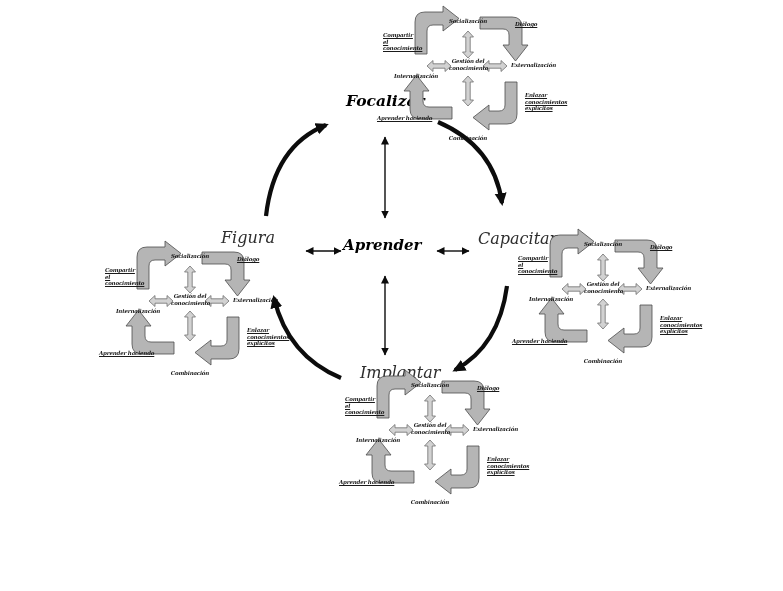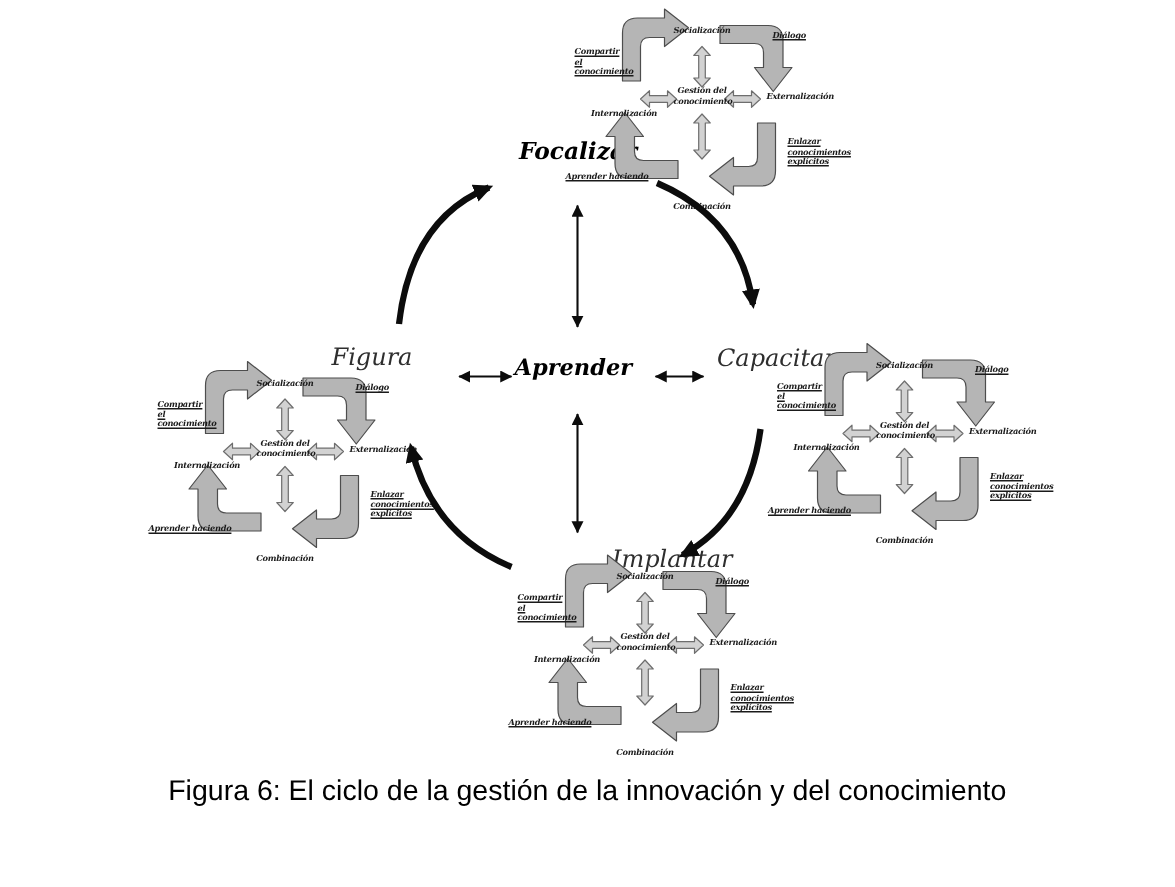--- a/index.html
+++ b/index.html
@@ -26,21 +26,21 @@
            font:19px/24px "Liberation Sans",sans-serif;color:#000;}
 </style>
 </head>
 <body>
 
 <div class="stage">
 
   <div class="phase-title bold" style="left:346px;top:92px;">Focalizar</div>
   <div class="phase-title" style="left:221px;top:229px;">Figura</div>
   <div class="phase-title" style="left:478px;top:230px;">Capacitarse</div>
-  <div class="phase-title" style="left:360px;top:364px;margin-left:48px;">Implantar</div>
+  <div class="phase-title" style="left:360px;top:364px;">Implantar</div>
   <div class="center-word" style="left:343px;top:237px;">Aprender</div>
 
   <div class="mini" style="left:381px;top:2px;">
   <svg width="170" height="132" viewBox="0 0 170 132">
     <g fill="#b5b5b5" stroke="#4d4d4d" stroke-width="0.8" stroke-linejoin="round">
       <path d="M 34,52 L 34,20 Q 34,10 44,10 L 62,10 L 62,4 L 78,16.5 L 62,29 L 62,23 L 52,23 Q 46,23 46,29 L 46,52 Z"></path>
       <path d="M 99,15 L 131,15 Q 141,15 141,25 L 141,43 L 147,43 L 134.5,59 L 122,43 L 128,43 L 128,33 Q 128,27 122,27 L 99,27 Z"></path>
       <path d="M 136,80 L 136,112 Q 136,122 126,122 L 108,122 L 108,128 L 92,115.5 L 108,103 L 108,109 L 118,109 Q 124,109 124,103 L 124,80 Z"></path>
       <path d="M 71,117 L 39,117 Q 29,117 29,107 L 29,89 L 23,89 L 35.5,73 L 48,89 L 42,89 L 42,99 Q 42,105 48,105 L 71,105 Z"></path>
     </g>
@@ -153,14 +153,13 @@
       <path d="M 341,378 Q 288,356 274,298" marker-end="url(#ah-big)"></path>
     </g>
     <g stroke="#0c0c0c" stroke-width="1.4" fill="none">
       <line x1="385" y1="137" x2="385" y2="218" marker-start="url(#ah-sm)" marker-end="url(#ah-sm)"></line>
       <line x1="385" y1="276" x2="385" y2="355" marker-start="url(#ah-sm)" marker-end="url(#ah-sm)"></line>
       <line x1="306" y1="251" x2="341" y2="251" marker-start="url(#ah-sm)" marker-end="url(#ah-sm)"></line>
       <line x1="437" y1="251" x2="469" y2="251" marker-start="url(#ah-sm)" marker-end="url(#ah-sm)"></line>
     </g>
   </svg>
 
-  <div class="caption">Figura 6: El ciclo de la gestión de la innovación y del conocimiento</div>
 </div>
 
 </body></html>

